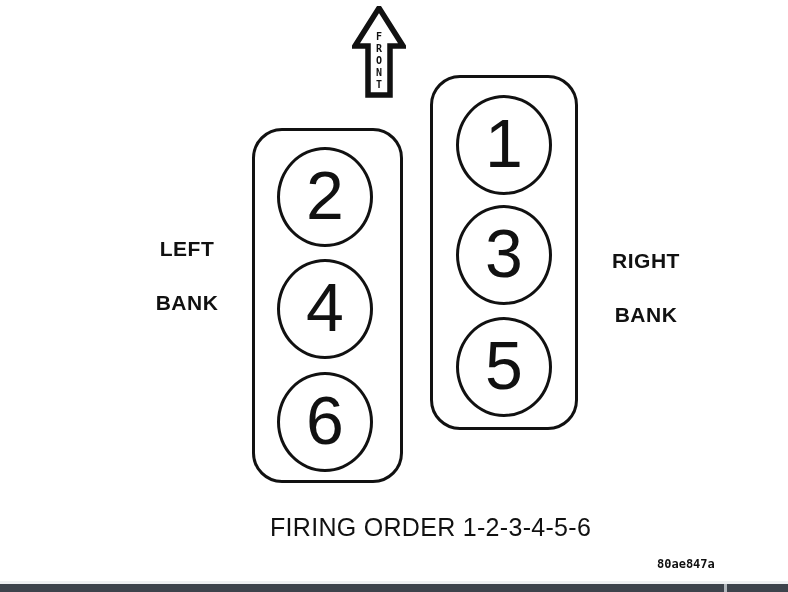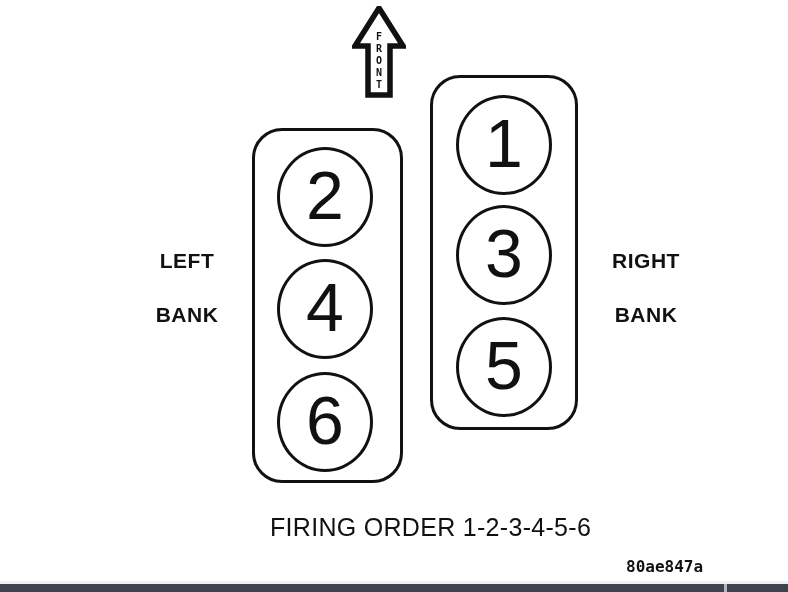--- a/index.html
+++ b/index.html
@@ -75,39 +75,39 @@
 
   
   .bank-label {
     font-size: 21px;
     font-weight: 700;
     line-height: 27px;
     letter-spacing: 0.5px;
     text-align: center;
     white-space: pre-line;
   }
-  #left-bank-label  { left: 120px; top: 220px; width: 134px; }
+  #left-bank-label  { left: 120px; top: 208px; width: 134px; }
   #right-bank-label { left: 580px; top: 220px; width: 132px; }
 
   
   #firing-order-caption {
     left: 270px;
     top: 513px;
     font-size: 25px;
     font-weight: 400;
     letter-spacing: 0.3px;
     white-space: nowrap;
   }
 
   
   #figure-code {
-    left: 626px;
+    left: 657px;
     top: 557px;
     font-family: "DejaVu Sans Mono", monospace;
-    font-size: 16px;
+    font-size: 12px;
     font-weight: 600;
     letter-spacing: 0px;
   }
 
   
   #bottom-light-line {
     left: 0; top: 581px;
     width: 788px; height: 3px;
     background: #eef0f2;
   }

